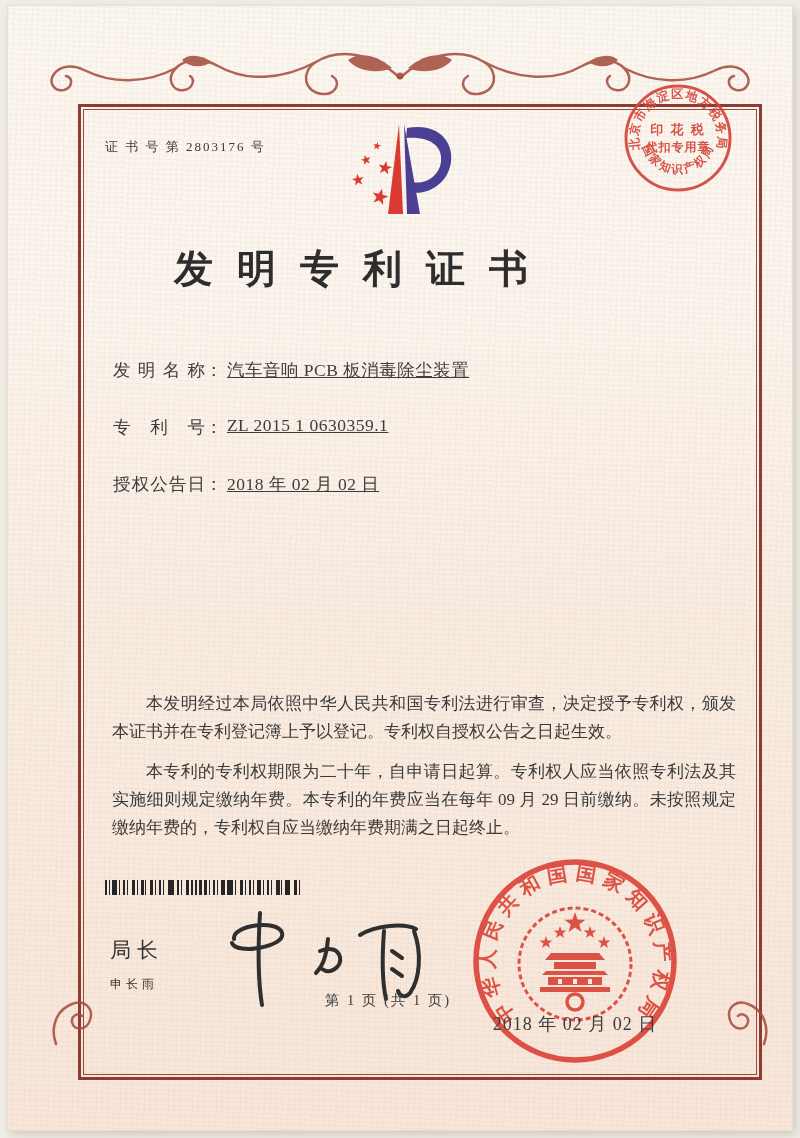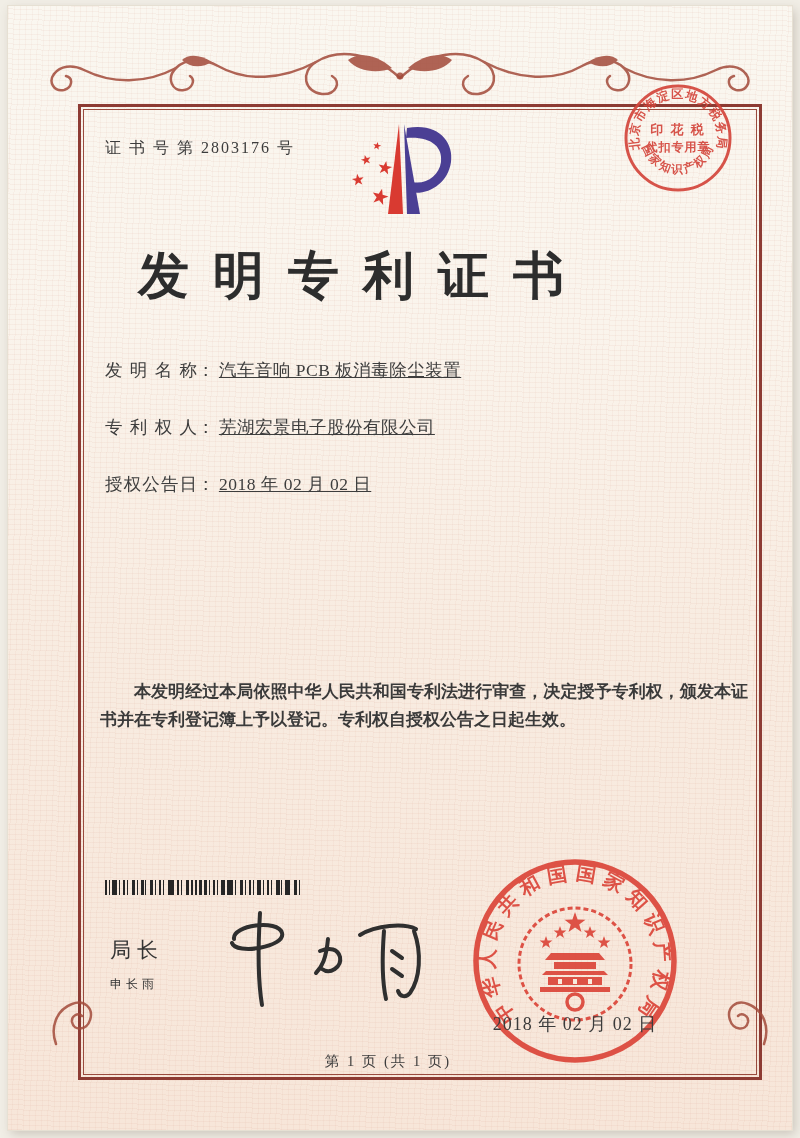--- a/index.html
+++ b/index.html
@@ -6,41 +6,41 @@
             font-family:"Liberation Serif","DejaVu Serif",serif;}
   .sheet{position:absolute;left:8px;top:6px;width:784px;height:1124px;
          background:linear-gradient(180deg,#faf7f0 0%,#faf4ec 28%,#f8ecE1 55%,#f7e6d9 100%);
          box-shadow:0 0 0 1px #e6e0d3, 3px 4px 10px rgba(90,70,60,.25);}
   .sheet::before{content:"";position:absolute;inset:0;pointer-events:none;
          background:repeating-linear-gradient(92deg,rgba(200,120,98,.06) 0 1px,transparent 1px 6px),
                     repeating-linear-gradient(2deg,rgba(200,120,98,.07) 0 1px,transparent 1px 5px);}
   .frame{position:absolute;left:70px;top:98px;width:684px;height:976px;
          border:3px solid #8d3b33;box-sizing:border-box;}
   .frame::after{content:"";position:absolute;inset:2px;border:1px solid #9a4a3d;}
-  .cert-no{position:absolute;left:97px;top:132px;font-size:16px;letter-spacing:2px;color:#3c3c3c;font-family:Liberation Serif, serif;}
+  .cert-no{position:absolute;left:97px;top:132px;font-size:13px;letter-spacing:2px;color:#3c3c3c;font-family:Liberation Serif, serif;}
   .title{position:absolute;left:0;top:236px;width:686px;text-align:center;
-         font-size:51px;font-weight:600;color:#2d2d2d;letter-spacing:24px;padding-left:24px;box-sizing:border-box;}
+         font-size:39px;font-weight:600;color:#2d2d2d;letter-spacing:24px;padding-left:24px;box-sizing:border-box;}
   .fields{position:absolute;left:97px;top:352px;width:620px;color:#3d3d3d;}
   .frow{height:57px;font-size:17.5px;}
-  .flabel{display:inline-block;width:92px;text-align:justify;text-align-last:justify;vertical-align:top;}
+  .flabel{display:inline-block;width:92px;text-align:justify;text-align-last:justify;vertical-align:top;margin-left:8px;}
   .fcolon{vertical-align:top;}
   .fvalue{vertical-align:top;letter-spacing:.5px;text-decoration:underline;}
   .body-text{position:absolute;left:92px;top:672px;width:648px;font-size:17px;line-height:28px;
          color:#3a3a3a;text-align:justify;}
-  .body-text p{margin:0;text-indent:2em;font-weight:bold;}
+  .body-text p{margin:12px;text-indent:2em;}
   .barcode{position:absolute;left:97px;top:874px;width:196px;height:15px;
          background:repeating-linear-gradient(90deg,#262626 0 2px,transparent 2px 4px,#262626 4px 5px,transparent 5px 9px,#262626 9px 12px,transparent 12px 14px,#262626 14px 15px,transparent 15px 18px),
                     repeating-linear-gradient(90deg,#262626 0 1px,transparent 1px 7px,#262626 7px 10px,transparent 10px 13px,transparent 13px 29px);}
   .signer-title{position:absolute;left:102px;top:930px;font-size:21px;letter-spacing:6px;color:#333;}
   .signer-name{position:absolute;left:102px;top:970px;font-size:12px;letter-spacing:4px;color:#333;}
   .signature{position:absolute;left:200px;top:895px;}
   .seal{position:absolute;left:460px;top:848px;opacity:.95;}
   .issue-date{position:absolute;left:459px;top:1006px;width:216px;text-align:center;
          font-size:18px;color:#3b3b3b;letter-spacing:1px;z-index:5;}
-  .page-footer{position:absolute;left:0;top:1046px;width:760px;text-align:center;
+  .page-footer{position:absolute;left:0;top:985px;width:760px;text-align:center;
          font-size:14.5px;letter-spacing:2px;color:#3d3d3d;}
   .ornament-top{position:absolute;left:40px;top:26px;}
   .curl-bl{position:absolute;left:42px;top:988px;}
   .curl-br{position:absolute;left:718px;top:988px;transform:scaleX(-1);}
   .logo{position:absolute;left:322px;top:98px;}
   .tax-stamp{position:absolute;left:613px;top:75px;opacity:.92;}
   svg{display:block;}
 </style>
 </head>
 <body>
@@ -99,31 +99,32 @@
   </svg>
 
   <div class="title">发明专利证书</div>
 
   <div class="fields">
     <div class="frow">
       <span class="flabel">发明名称</span><span class="fcolon">：</span>
       <span class="fvalue">汽车音响 PCB 板消毒除尘装置</span>
     </div>
     <div class="frow">
-      <span class="flabel">专利权人</span><span class="fcolon">：</span>
-      <span class="fvalue">芜湖宏景电子股份有限公司</span>
+      <span class="flabel">专利号</span><span class="fcolon">：</span>
+      <span class="fvalue">ZL 2015 1 0630359.1</span>
     </div>
     <div class="frow">
       <span class="flabel">授权公告日</span><span class="fcolon">：</span>
       <span class="fvalue">2018 年 02 月 02 日</span>
     </div>
   </div>
 
   <div class="body-text">
     <p>本发明经过本局依照中华人民共和国专利法进行审查，决定授予专利权，颁发本证书并在专利登记簿上予以登记。专利权自授权公告之日起生效。</p>
+    <p>本专利的专利权期限为二十年，自申请日起算。专利权人应当依照专利法及其实施细则规定缴纳年费。本专利的年费应当在每年 09 月 29 日前缴纳。未按照规定缴纳年费的，专利权自应当缴纳年费期满之日起终止。</p>
   </div>
 
   <div class="barcode"></div>
 
   <div class="signer-title">局长</div>
   <div class="signer-name">申长雨</div>
 
   <svg class="signature" width="220" height="115" viewBox="0 0 220 115">
     <g stroke="#2f2f2f" stroke-width="4" fill="none" stroke-linecap="round" stroke-linejoin="round">
       <path d="M52,12 C50,45 50,80 54,104"></path>

